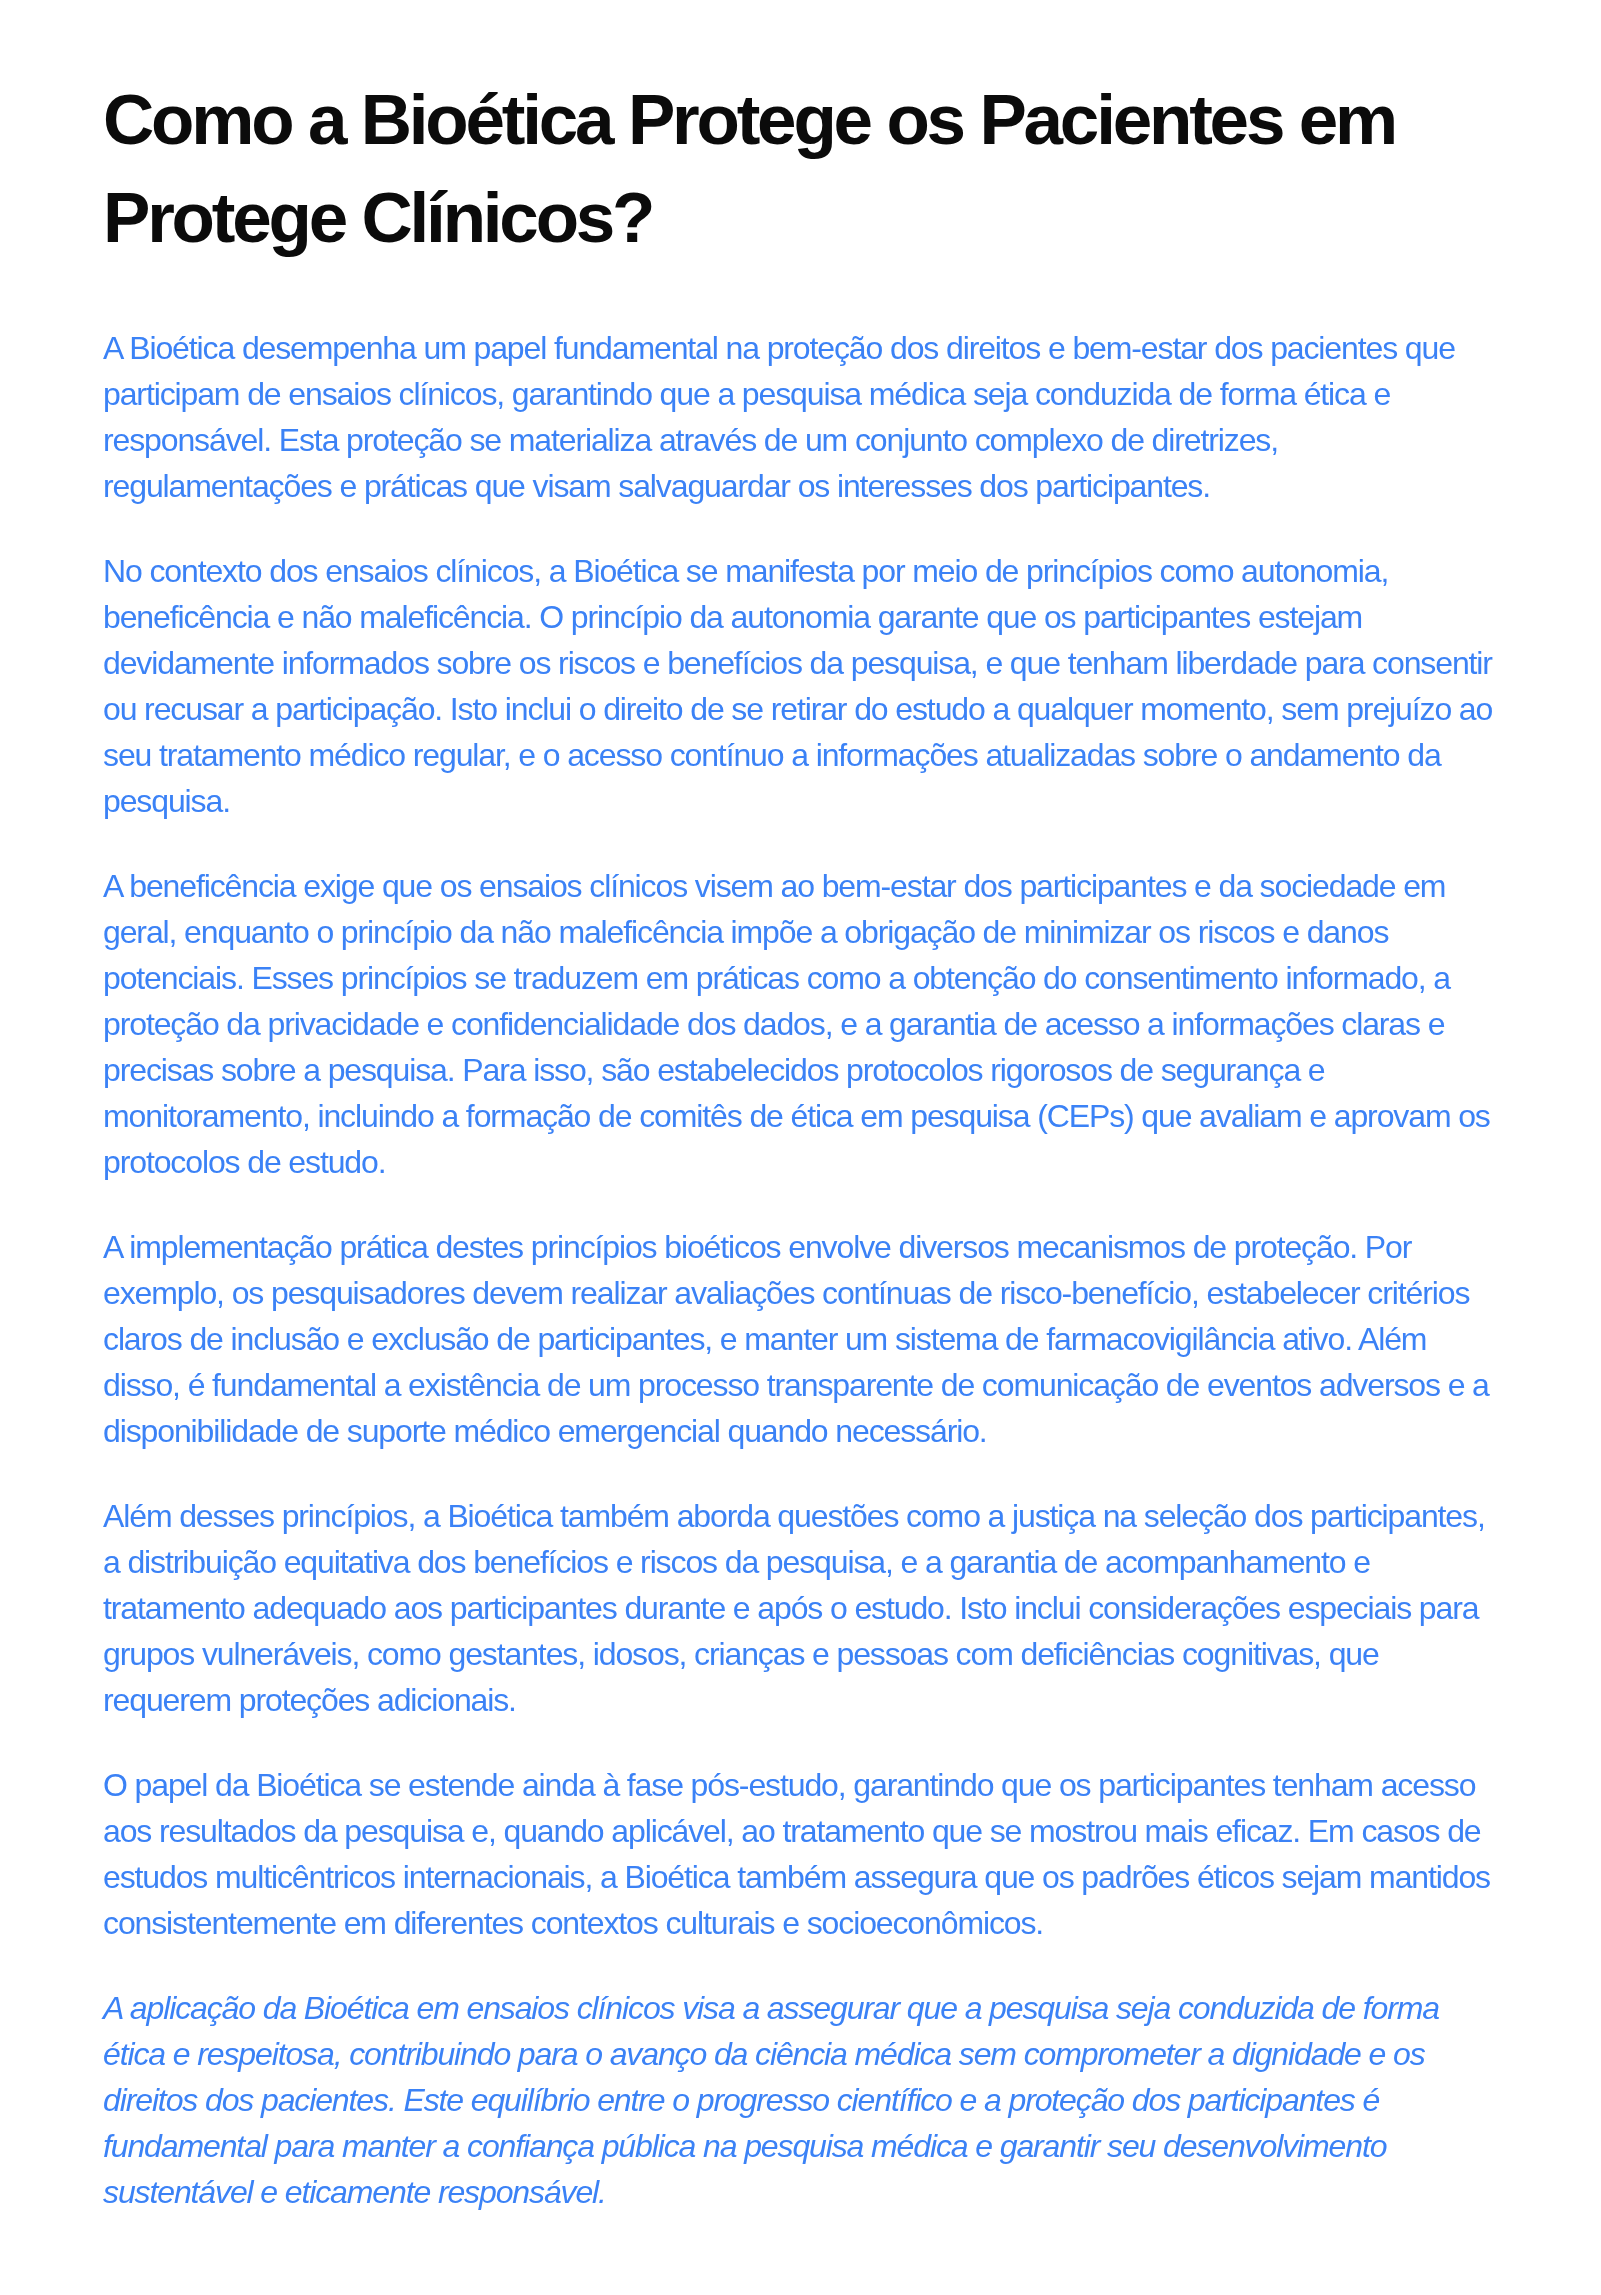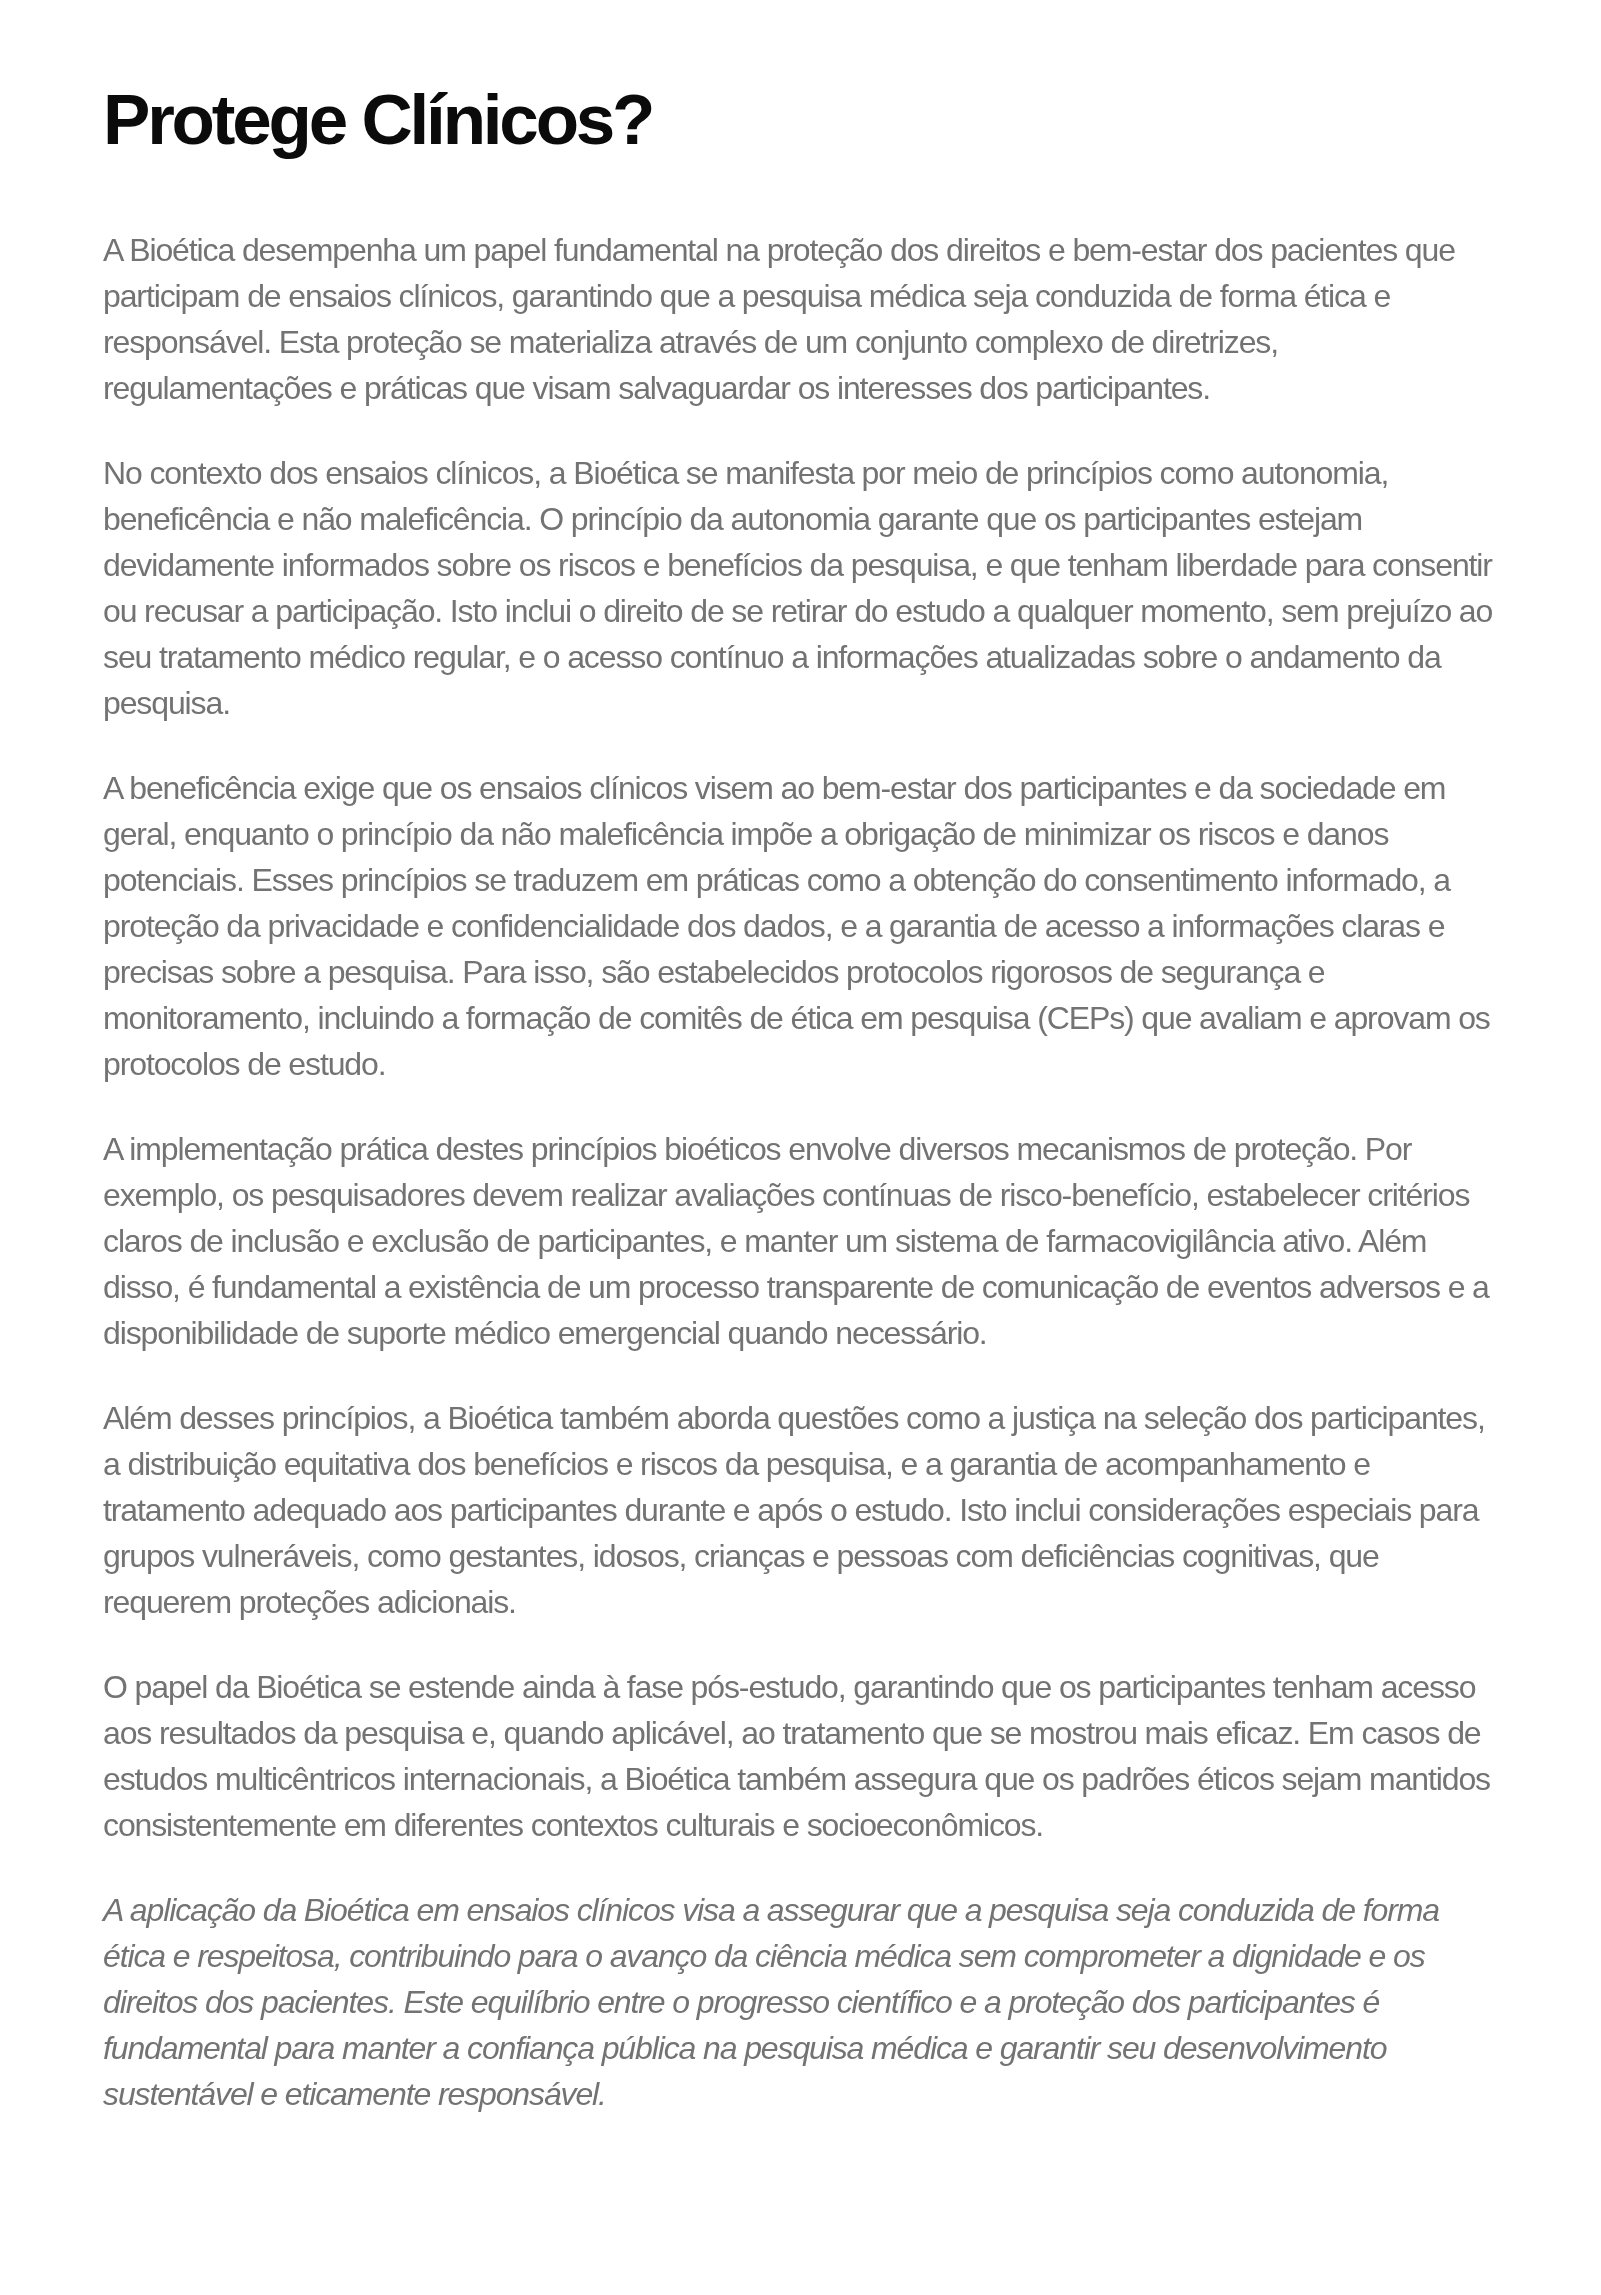--- a/index.html
+++ b/index.html
@@ -29,32 +29,33 @@
   .article h1 .title-line {
     display: block;
     white-space: nowrap;
   }
   .article p {
     margin: 39px 0;
     font-size: 32px;
     line-height: 46px;
     font-weight: 400;
     letter-spacing: -0.035em;
-    color: #737373;
+    color: #3b82f6;
   }
   .article p:last-child {
     margin-bottom: 0;
     font-style: italic;
   }
 </style>
 </head>
 <body>
 
 <main class="article">
   <h1>
+    <span class="title-line">Como a Bioética Protege os Pacientes em</span>
     <span class="title-line">Protege Clínicos?</span>
   </h1>
 
   <p>A Bioética desempenha um papel fundamental na proteção dos direitos e bem-estar dos pacientes que participam de ensaios clínicos, garantindo que a pesquisa médica seja conduzida de forma ética e responsável. Esta proteção se materializa através de um conjunto complexo de diretrizes, regulamentações e práticas que visam salvaguardar os interesses dos participantes.</p>
 
   <p>No contexto dos ensaios clínicos, a Bioética se manifesta por meio de princípios como autonomia, beneficência e não maleficência. O princípio da autonomia garante que os participantes estejam devidamente informados sobre os riscos e benefícios da pesquisa, e que tenham liberdade para consentir ou recusar a participação. Isto inclui o direito de se retirar do estudo a qualquer momento, sem prejuízo ao seu tratamento médico regular, e o acesso contínuo a informações atualizadas sobre o andamento da pesquisa.</p>
 
   <p>A beneficência exige que os ensaios clínicos visem ao bem-estar dos participantes e da sociedade em geral, enquanto o princípio da não maleficência impõe a obrigação de minimizar os riscos e danos potenciais. Esses princípios se traduzem em práticas como a obtenção do consentimento informado, a proteção da privacidade e confidencialidade dos dados, e a garantia de acesso a informações claras e precisas sobre a pesquisa. Para isso, são estabelecidos protocolos rigorosos de segurança e monitoramento, incluindo a formação de comitês de ética em pesquisa (CEPs) que avaliam e aprovam os protocolos de estudo.</p>
 
   <p>A implementação prática destes princípios bioéticos envolve diversos mecanismos de proteção. Por exemplo, os pesquisadores devem realizar avaliações contínuas de risco-benefício, estabelecer critérios claros de inclusão e exclusão de participantes, e manter um sistema de farmacovigilância ativo. Além disso, é fundamental a existência de um processo transparente de comunicação de eventos adversos e a disponibilidade de suporte médico emergencial quando necessário.</p>

